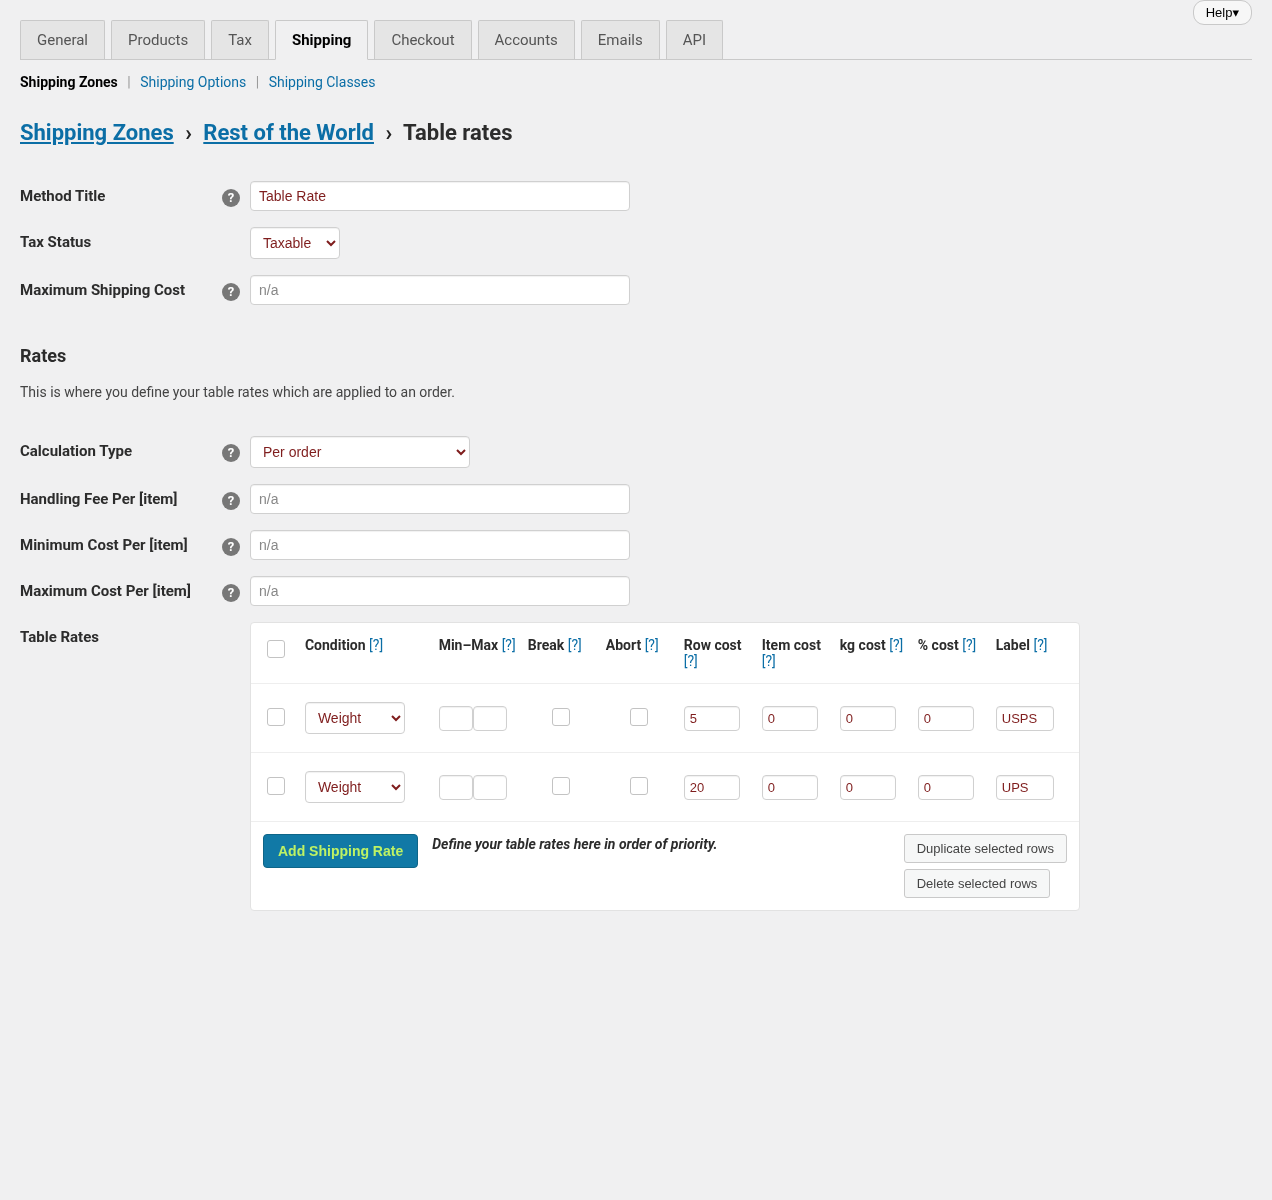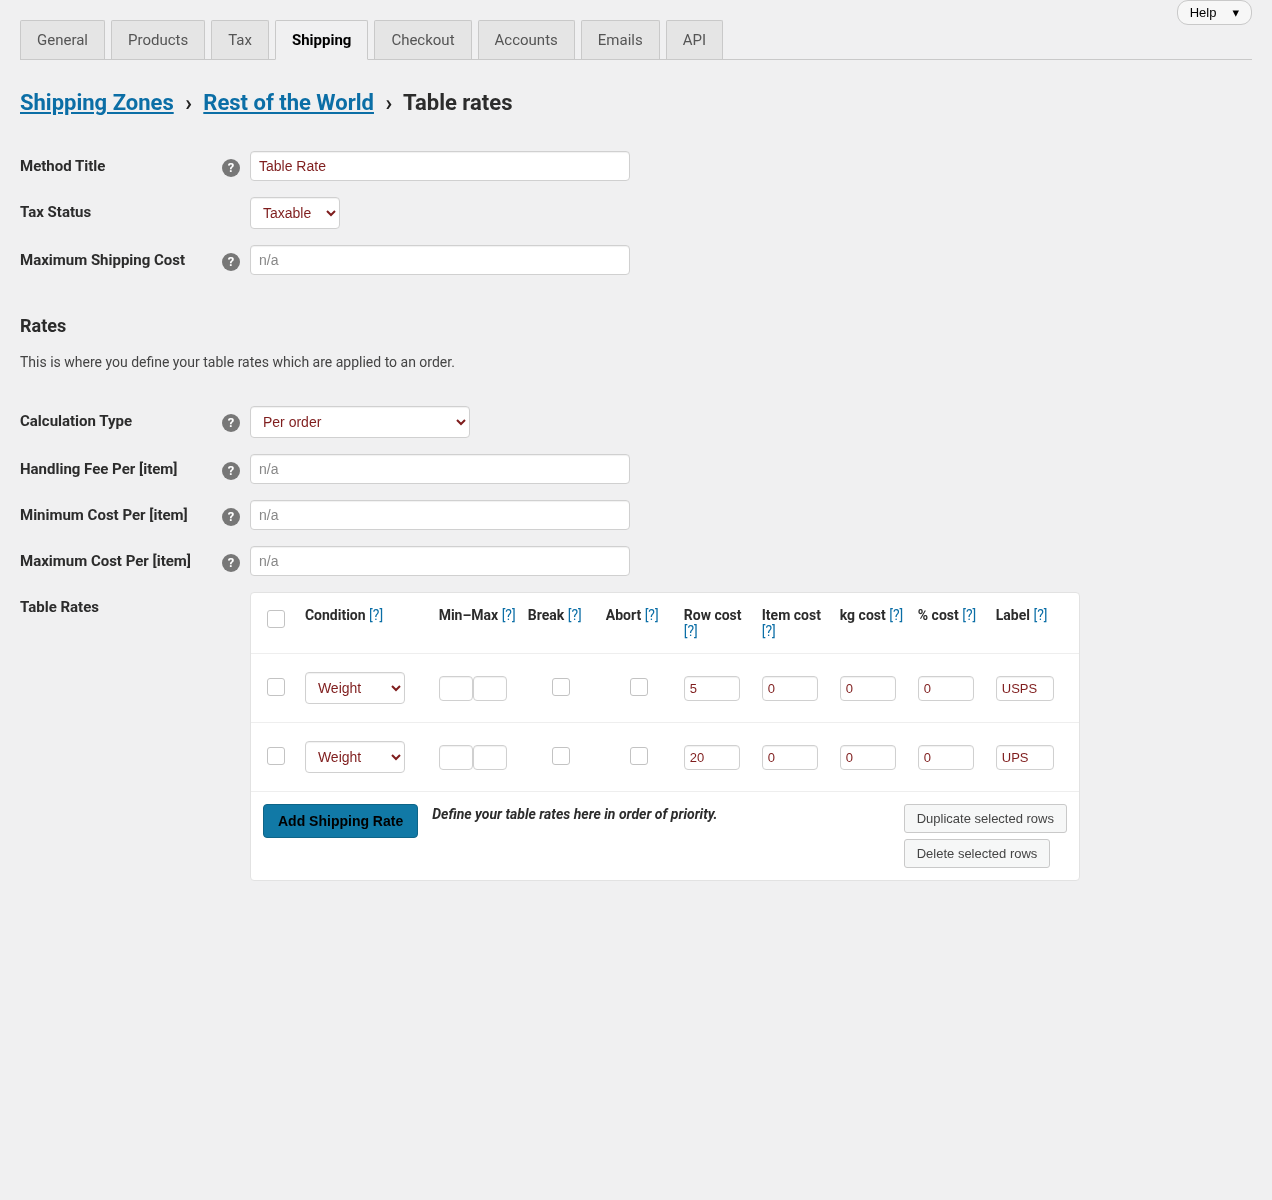--- a/index.html
+++ b/index.html
@@ -9,21 +9,21 @@
     background: #f0f0f1;
     color: #2c2c2c;
     font-size: 14px;
   }
   .wrap { width: 1272px; padding: 0 20px 40px 20px; }
   .top { position: relative; height: 20px; }
   .help-btn {
     position: absolute; right: 0; top: 0;
     background: #f7f7f7; border: 1px solid #c9c9c9; border-radius: 11px;
     padding: 4px 12px; font-size: 13px; cursor: pointer;
-    display:flex; align-items:center; gap:16px;margin-left:23px;
+    display:flex; align-items:center; gap:0;margin-left:23px;
   }
   .nav-tabs {
     display: flex; border-bottom: 1px solid #c9c9c9; margin-top: 0px; position: relative;
   }
   .nav-tabs .tab {
     background: #e5e5e5; border: 1px solid #c9c9c9; border-bottom: none;
     padding: 10px 16px; margin-right: 6px; cursor: pointer;
     border-top-left-radius: 2px; border-top-right-radius: 2px;
     font-size: 15px; color:#555;
   }
@@ -64,21 +64,21 @@
   .rates-table .qhelp { color:#0b6ea6; cursor:help; font-weight:400;}
   .rates-table input.tiny { width:28px; padding:4px 16px; font-size:13px;}
   .rates-table input.small { width:56px; padding:4px 5px; font-size:13px;}
   .rates-table input.label { width:58px; padding:4px 5px; font-size:13px;}
   .rates-table input[type=checkbox] {
     width:18px; height:18px; border:1px solid #c3c3c3; border-radius:3px; appearance:none; background:#fff; cursor:pointer;
   }
   .rates-table select.cond { width:100px; }
   .rates-footer { padding:12px 12px; display:flex; align-items:flex-start; gap:14px;}
   .btn-primary {
-    background:#1179a6; color:#000000; border:1px solid #0e6588; border-radius:4px;
+    background:#1179a6; color:#bef264; border:1px solid #0e6588; border-radius:4px;
     padding:8px 14px; font-weight:700; font-size:14px; cursor:pointer;
   }
   .btn-secondary {
     background:#f6f7f7; color:#444; border:1px solid #c9c9c9; border-radius:3px;
     padding:6px 12px; font-size:13px; cursor:pointer;
   }
   .footer-note { font-style:italic; font-weight:700; font-size:14px; flex:1; margin-top:2px;}
   .footer-right { display:flex; flex-direction:column; gap:6px; align-items:flex-start;}
 </style>
 </head>
@@ -96,20 +96,27 @@
     <div class="tab">General</div>
     <div class="tab">Products</div>
     <div class="tab">Tax</div>
     <div class="tab active">Shipping</div>
     <div class="tab">Checkout</div>
     <div class="tab">Accounts</div>
     <div class="tab">Emails</div>
     <div class="tab">API</div>
   </div>
 
+  <div class="subsub">
+    <span class="current">Shipping Zones</span>
+    <span class="sep">|</span>
+    <a>Shipping Options</a>
+    <span class="sep">|</span>
+    <a>Shipping Classes</a>
+  </div>
 
   <h2 class="breadcrumb">
     <a>Shipping Zones</a>
     <span class="sep">›</span>
     <a>Rest of the World</a>
     <span class="sep">›</span>
     <span>Table rates</span>
   </h2>
 
   <table class="form-table">

